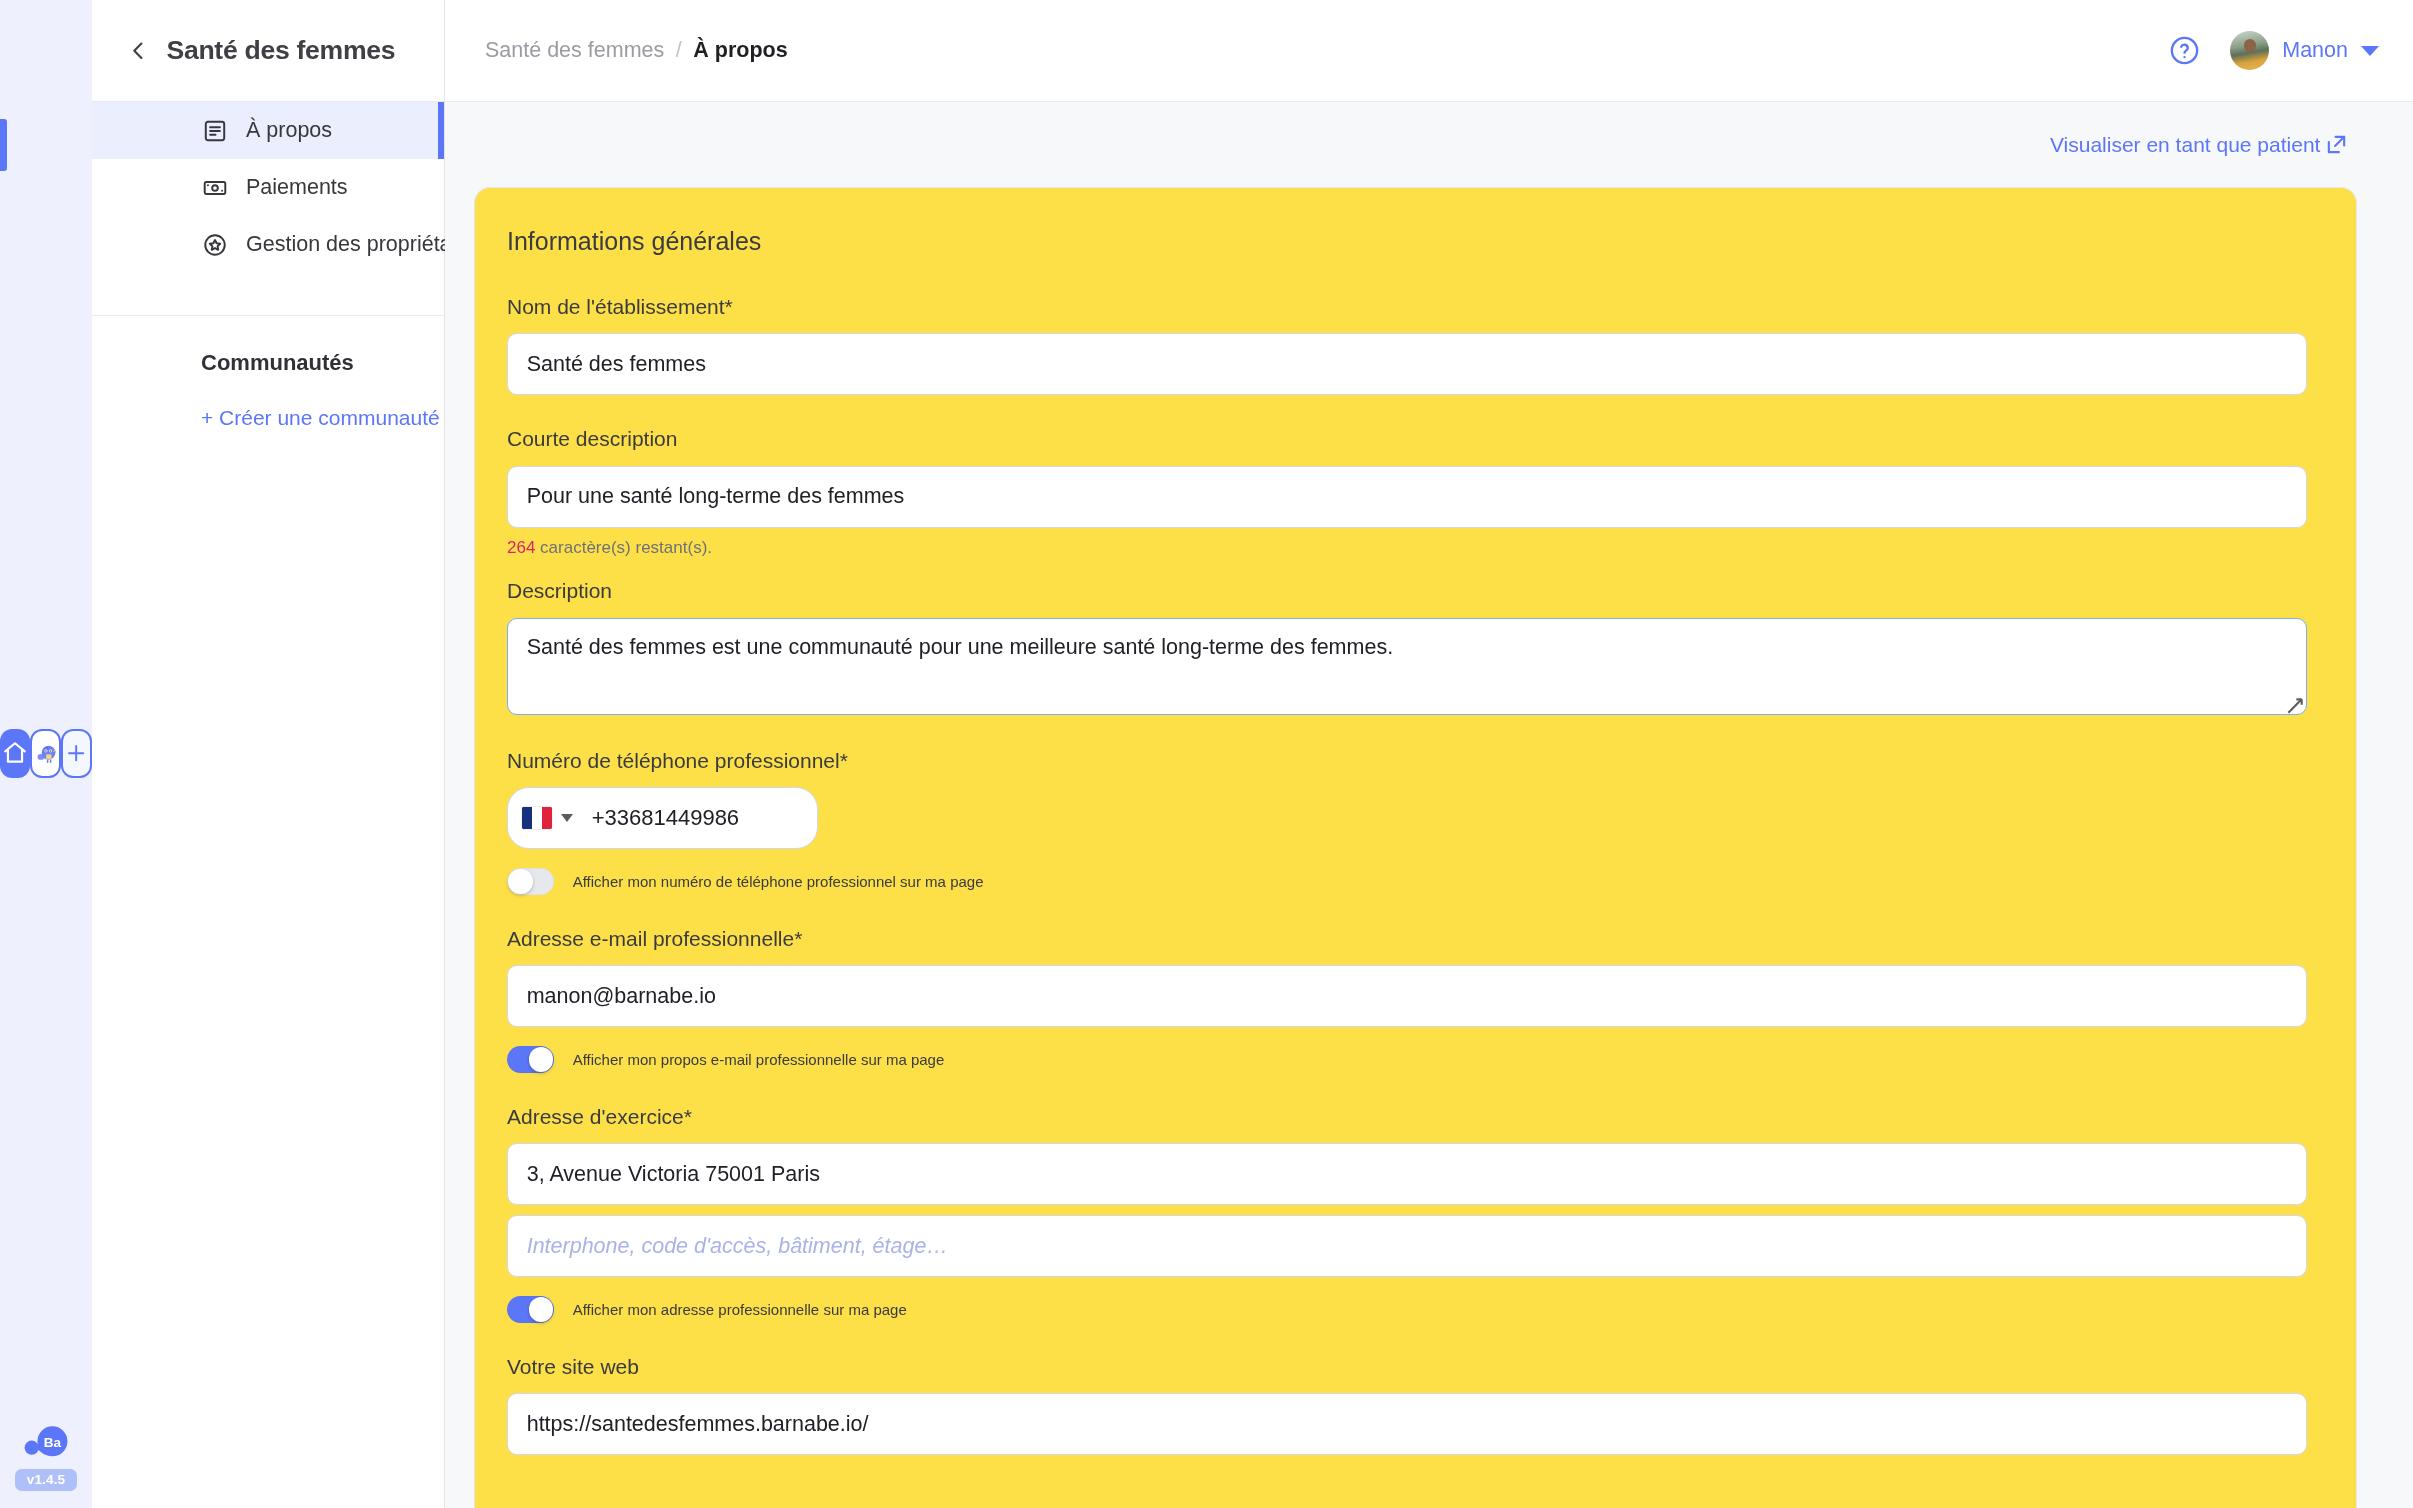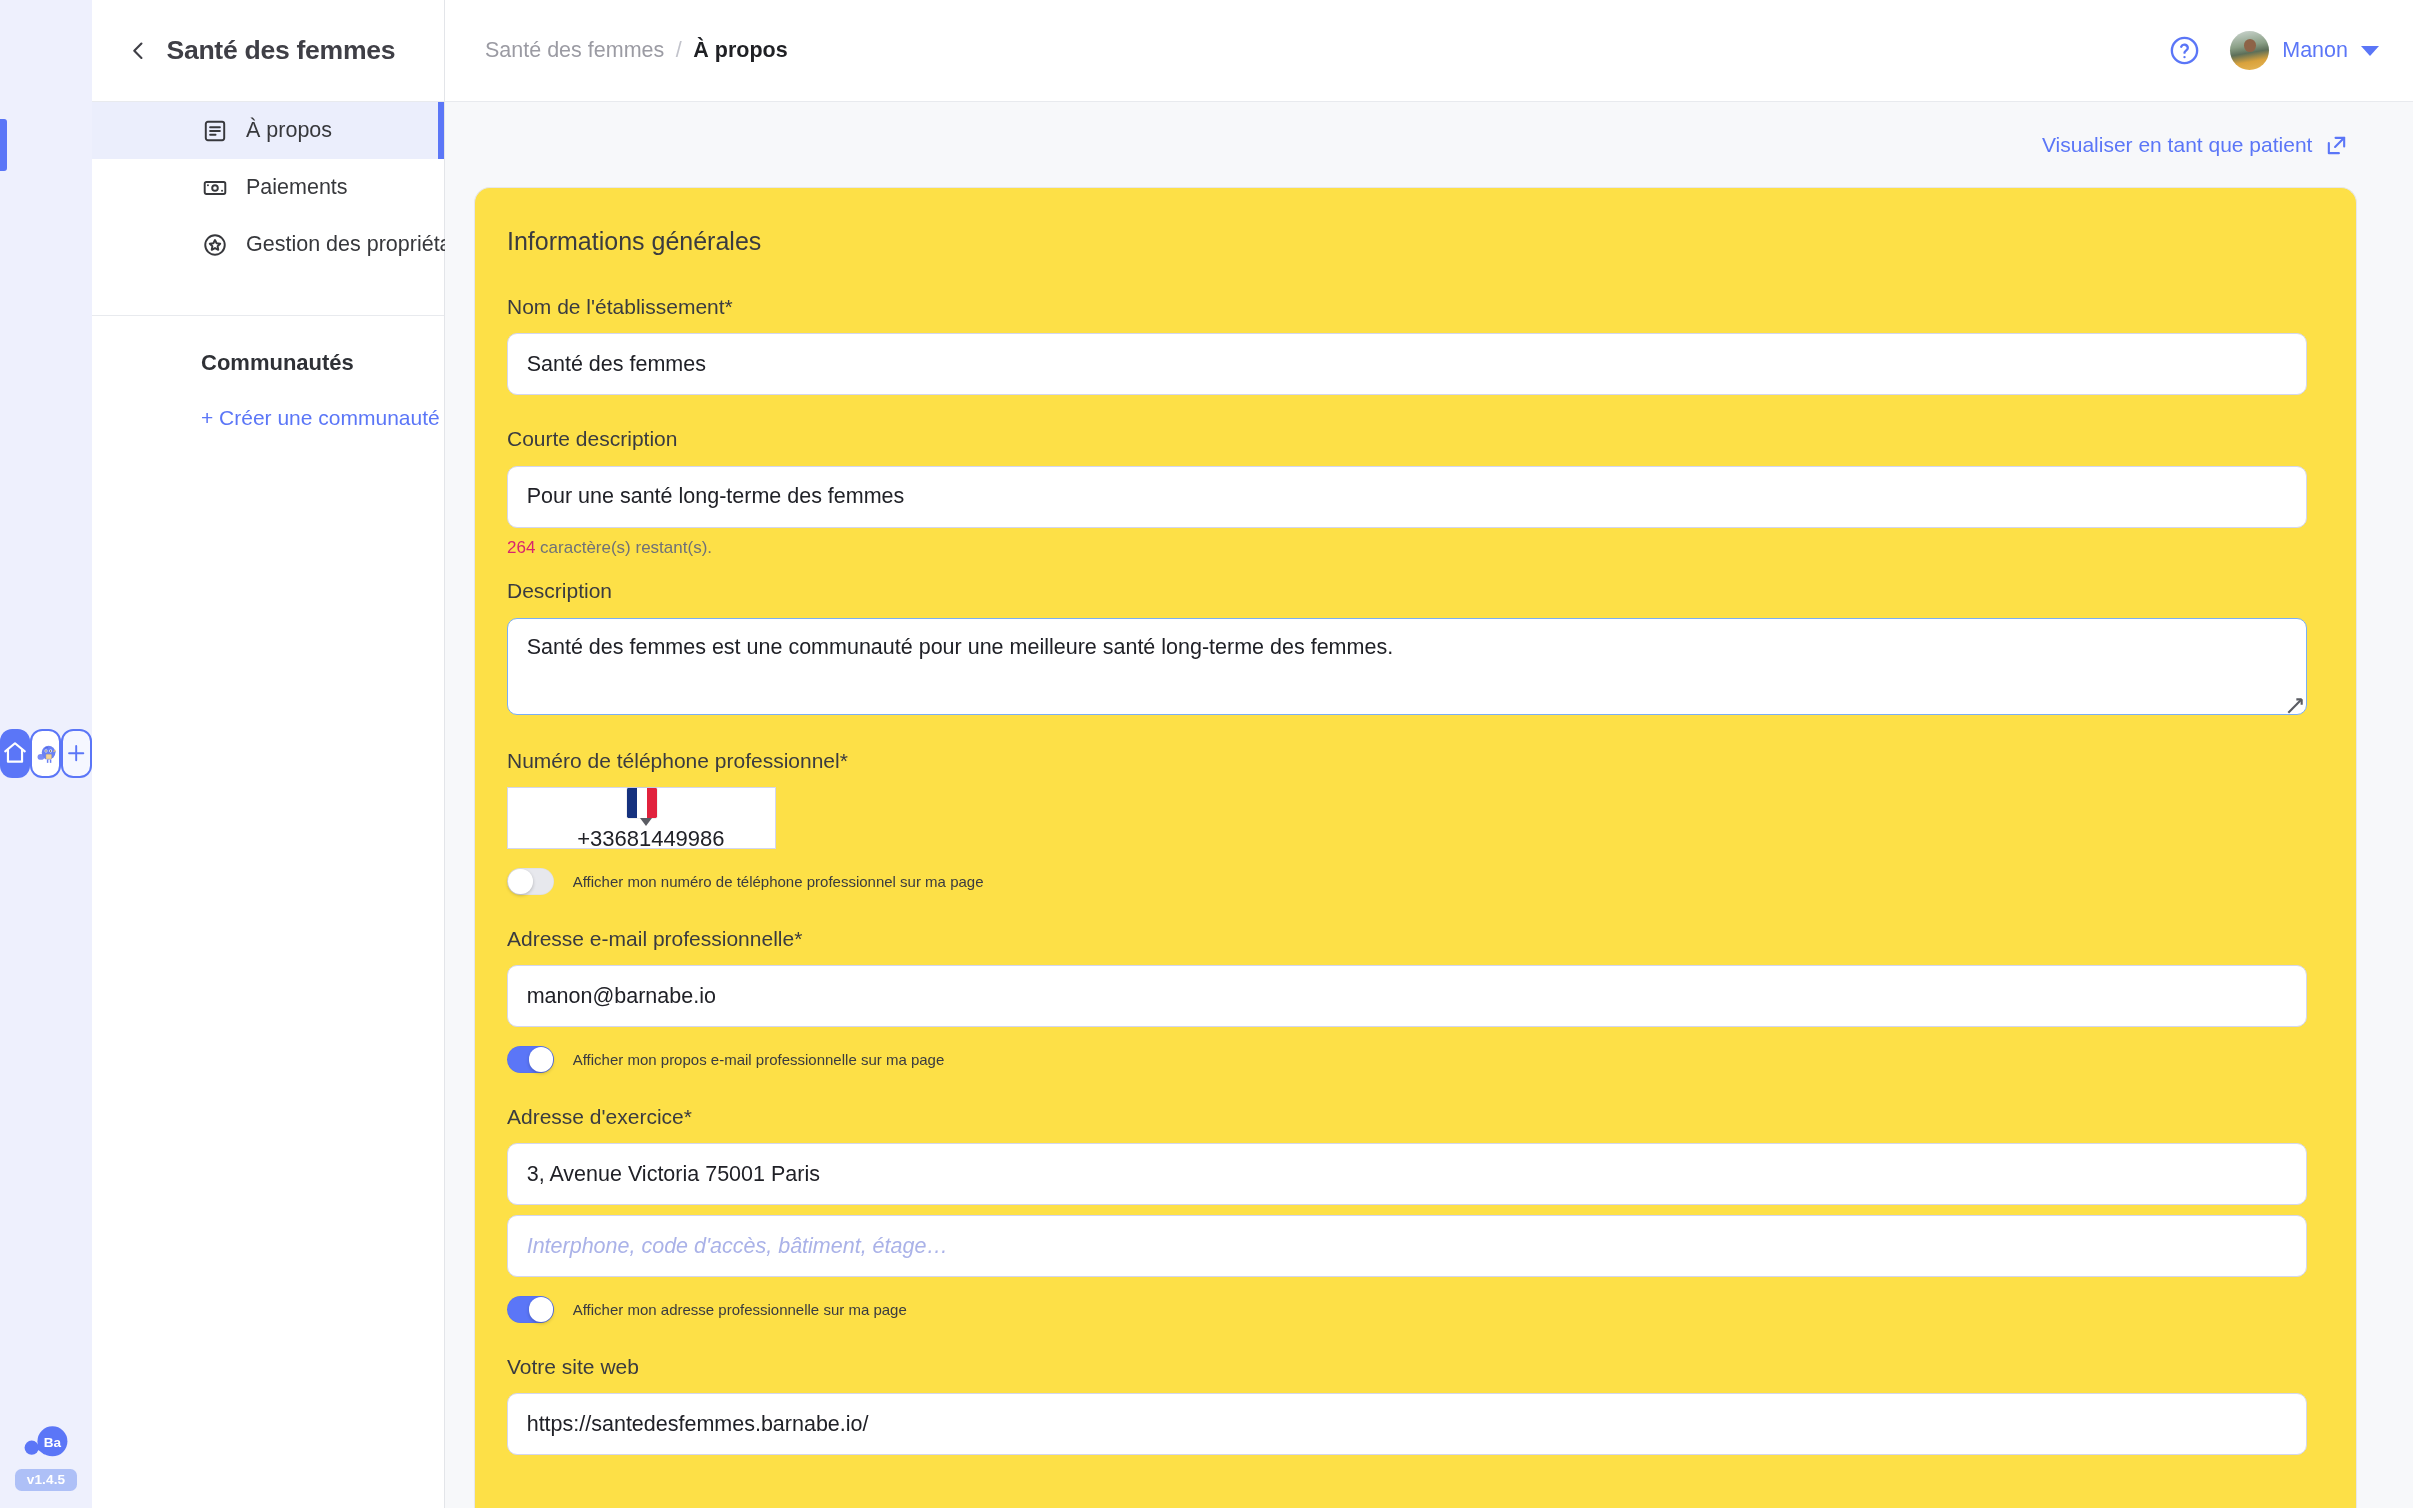--- a/index.html
+++ b/index.html
@@ -161,21 +161,21 @@
     position: relative;
     padding: 0 56px 0 29px;
     overflow: hidden;
   }
   .view-as-row {
     height: 85px;
     display: flex; align-items: center; justify-content: flex-end;
     padding-right: 8.6px;
   }
   .view-as-link {
-    display: flex; align-items: flex-end; gap: 13px;
+    display: flex; align-items: flex-start; gap: 5px;
     color: #5b76f7; font-size: 21px; cursor: pointer;
   }
   .external-icon { width: 23px; height: 23px; }
 
   .card {
     background: #fde047;
     border: 1.4px solid #e6e7ec;
     border-radius: 16px;
     border-bottom: none;
     border-bottom-left-radius: 0; border-bottom-right-radius: 0;
@@ -222,26 +222,25 @@
     line-height: 1.35;
   }
   .textarea-wrap { position: relative; }
   .resize-grip {
     position: absolute; right: 4.3px; bottom: 2.9px;
     width: 16px; height: 16px; pointer-events: none;
   }
 
   .phone-row {
     display: flex; align-items: center;
-    width: 269px; height: 62px;
+    width: 311px; height: 62px;
     border: 1.4px solid #d3d6ef;
-    border-radius: 0;
+    border-radius: 22px;
     background: #fff;
     padding: 0 14.4px;
-    flex-direction: column;
   }
   .flag-fr {
     width: 30px; height: 21.5px; flex: 0 0 30px;
     display: flex; border-radius: 1.4px; overflow: hidden;
     box-shadow: 0 0 0 0.7px rgba(0,0,0,.08);
   }
   .flag-fr i { flex: 1; height: 100%; display: block; }
   .flag-fr .b { background: #15317e; }
   .flag-fr .w { background: #ffffff; }
   .flag-fr .r { background: #e1module; }

